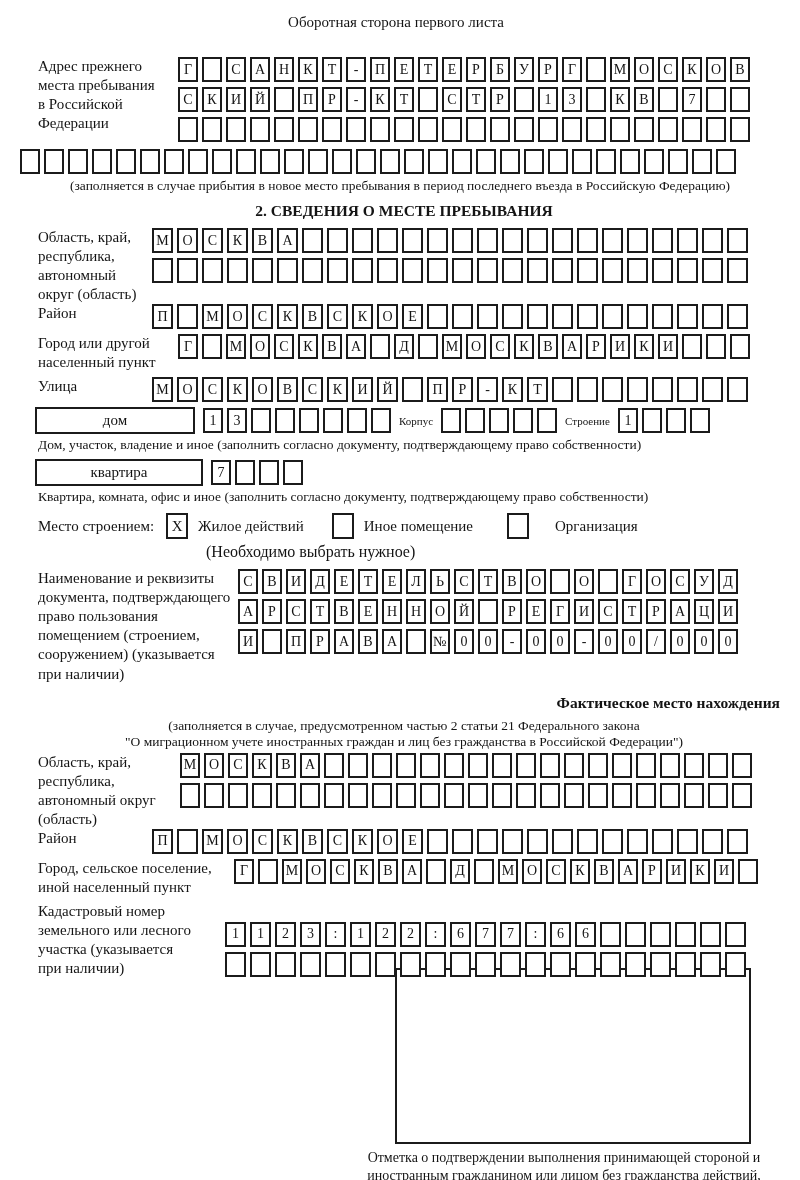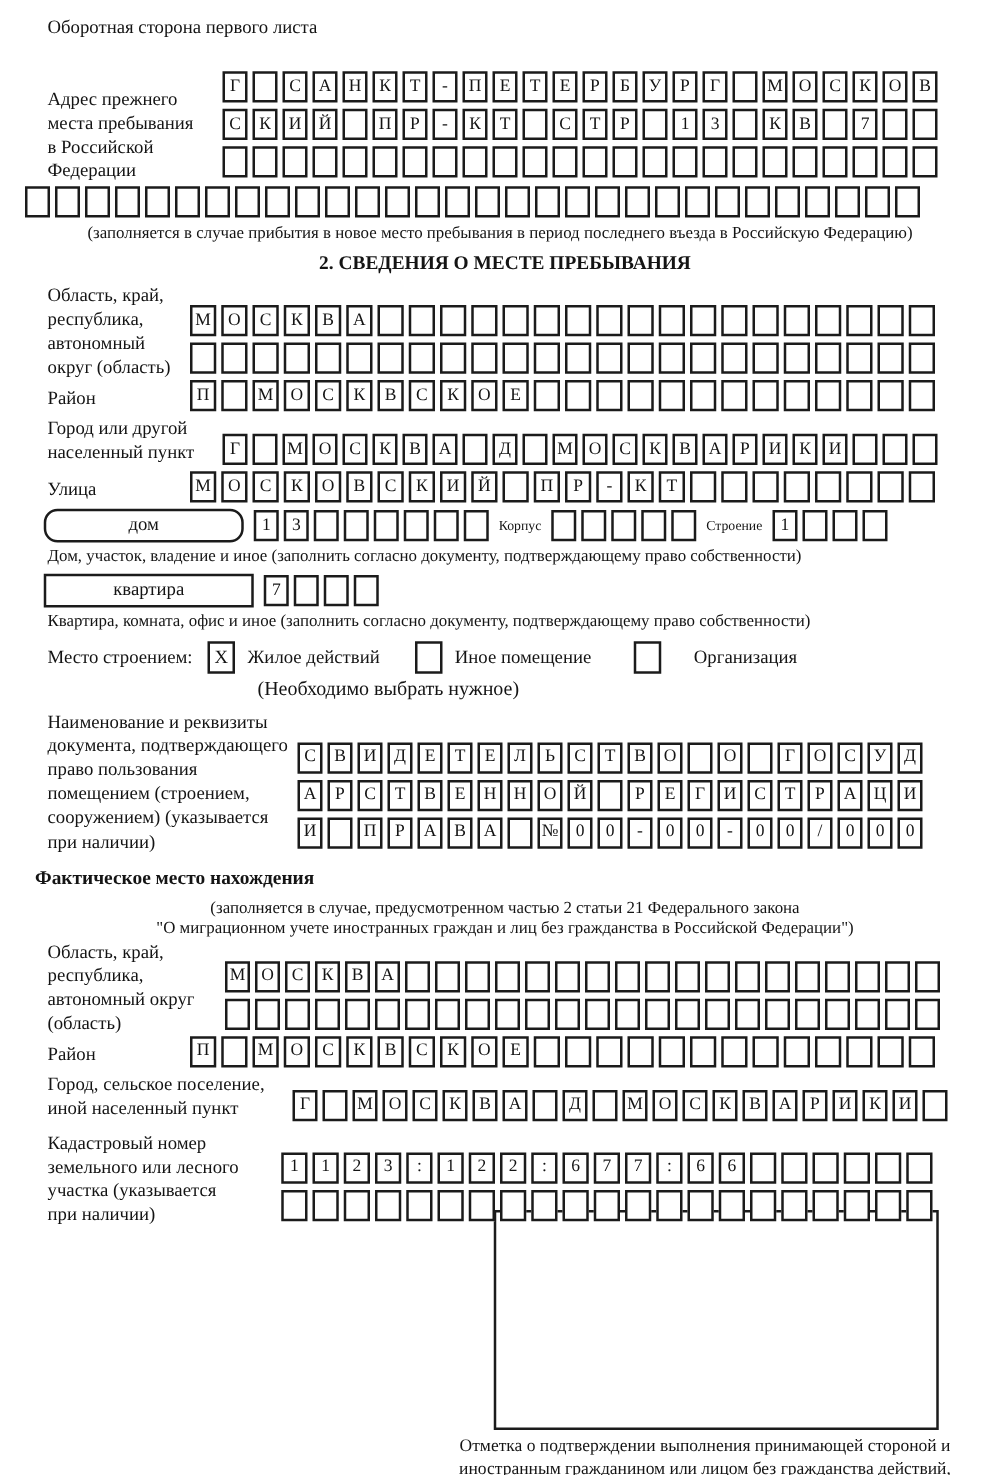--- a/index.html
+++ b/index.html
@@ -1,22 +1,22 @@
 <!DOCTYPE html>
 <html><head>
 <meta charset="utf-8">
 <style>
   html,body{margin:0;padding:0;background:#fff;}
   body{width:800px;height:1180px;overflow:hidden;color:#141414;
        font-family:"Liberation Serif","DejaVu Serif",serif;}
   .page{box-sizing:border-box;width:800px;height:1180px;padding:14px 20px 0 38px;}
 
-  .hdr-note{text-align:left;font-size:15px;padding-right:26px;margin-bottom:26px;}
-
-  .group{display:flex;align-items:flex-end;}
+  .hdr-note{text-align:center;font-size:15px;padding-right:26px;margin-bottom:26px;}
+
+  .group{display:flex;align-items:flex-start;}
   .rlabel{flex:0 0 auto;font-size:15px;line-height:1.27;white-space:pre-line;}
   .lw114{width:114px;} .lw140{width:140px;} .lw142{width:142px;}
   .lw187{width:187px;font-family:Liberation Serif, serif;} .lw196{width:196px;} .lw200{width:200px;}
 
   .cells{display:flex;gap:4px;}
   .cell{flex:0 0 auto;width:20px;height:25px;border:2px solid #1b1b1b;box-sizing:border-box;
         display:flex;align-items:center;justify-content:center;font-size:14px;line-height:1;
         background:#fff;}
   .w21 .cell{width:21px;}
   .mb5{margin-bottom:5px;}
@@ -24,32 +24,32 @@
   .fullrow{margin-left:-18px;margin-top:2px;}
   .center-note{margin-left:-18px;width:760px;text-align:center;font-size:13.5px;margin-top:4px;}
 
   .sec-title{text-align:center;font-weight:bold;font-size:15.5px;margin:8px 0 8px -10px;}
 
   .note-line{font-size:13.5px;margin:3px 0 6px 0;}
 
   .hrow{display:flex;align-items:center;margin:4px 0 2px 0;}
   .widebox{flex:0 0 auto;height:27px;border:2px solid #1b1b1b;box-sizing:border-box;
            display:flex;align-items:center;justify-content:center;font-size:15px;background:#fff;}
-  .wb160{width:160px;margin-left:-3px;border-radius:11px;} .wb196{width:168px;margin-left:-3px;}
+  .wb160{width:160px;margin-left:-3px;} .wb196{width:168px;margin-left:-3px;}
   .inline-lbl{font-size:11px;margin:0 8px;}
   .gap8{margin-left:8px;}
 
   .mp-row{display:flex;align-items:center;margin-top:8px;font-size:15px;}
   .chk{flex:0 0 auto;width:22px;height:26px;border:2px solid #1b1b1b;box-sizing:border-box;
        display:flex;align-items:center;justify-content:center;font-size:15px;background:#fff;}
   .mp-note{font-size:16px;margin:4px 0 8px 168px;}
 
   .opt-label{margin:0 10px;}
 
-  .fact-title{text-align:left;font-weight:bold;font-size:15.5px;margin:10px 0 6px -10px;}
+  .fact-title{text-align:right;font-weight:bold;font-size:15.5px;margin:10px 0 6px -10px;}
   .fact-note{text-align:center;font-size:13.5px;margin:0 0 3px -10px;white-space:pre-line;}
 
   .cells-col .cells{margin-bottom:5px;}
   .mt20{margin-top:20px;}
 
   .stamp-box{width:356px;height:176px;border:2px solid #1b1b1b;box-sizing:border-box;
              margin-left:357px;margin-top:-14px;background:#fff;}
   .stamp-caption{width:412px;margin-left:320px;margin-top:5px;text-align:center;
                  font-size:14px;line-height:1.32;}
 </style>

